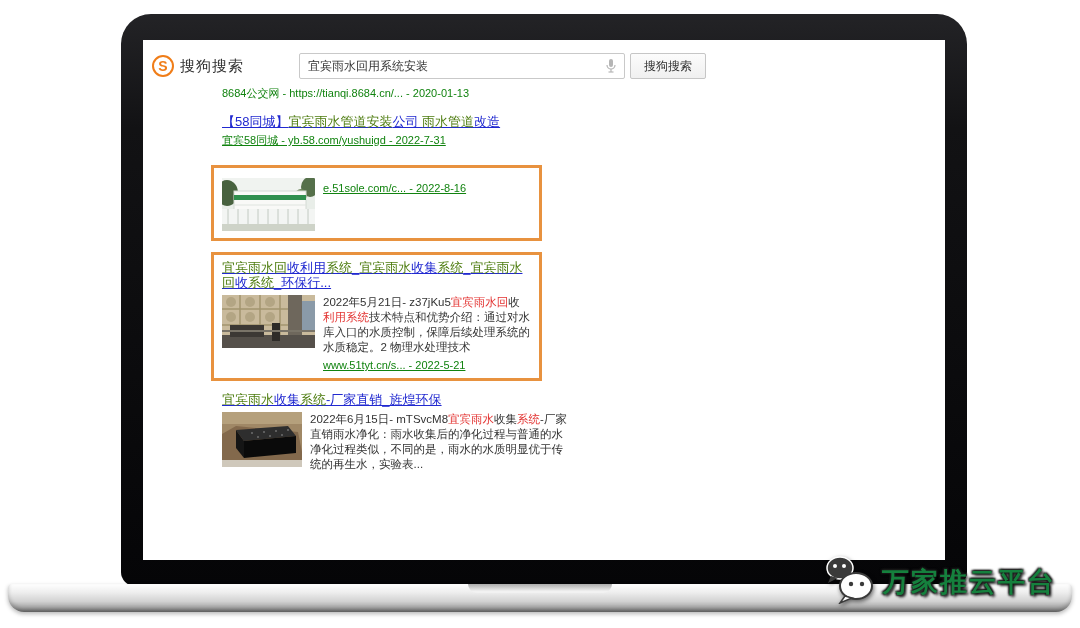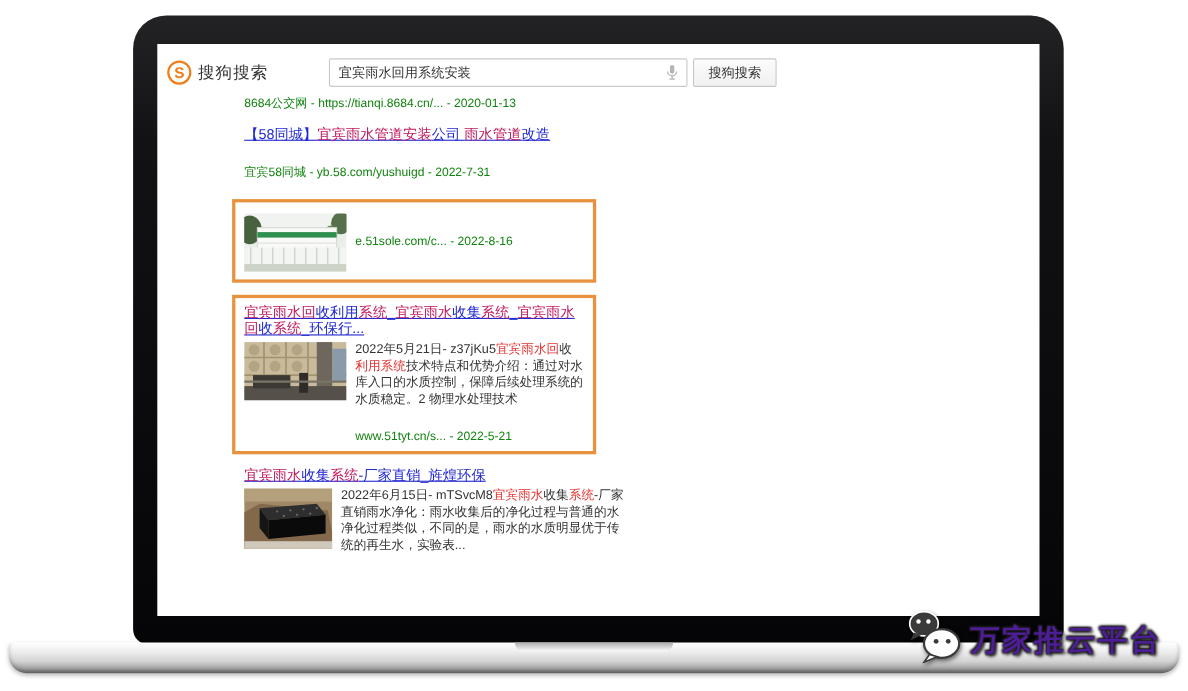--- a/index.html
+++ b/index.html
@@ -52,33 +52,33 @@
   
   .results { padding-left:79px; width:352px; }
   .partial-footer { font-size:11px; color:#11830f; margin:1px 0 13px; }
   .result { margin-bottom:17px; }
   .result.boxed {
     border:3px solid #e8923f; padding:5px 8px 7px; margin-left:-11px;
     width:331px; box-sizing:border-box; margin-bottom:11px;
   }
   .r-title { font-size:13px; line-height:15px; }
   .r-title a { color:#2129d0; text-decoration:underline; cursor:pointer; }
-  .r-title a .hl { color:#be185d; }
+  .r-title a .hl { color:#4d7c0f; }
   .r-body { display:flex; margin-top:5px; }
   .thumb { flex:0 0 auto; margin-right:8px; cursor:pointer; }
   .thumb svg { display:block; }
   .r-text { flex:1; min-width:0; }
   .desc { font-size:11.5px; color:#333; line-height:15px; }
   .desc .hl { color:#e33331; }
-  .r-footer { font-size:11px; color:#11830f; margin-top:20px; }
+  .r-footer { font-size:11px; color:#11830f; margin-top:4px;text-decoration:underline; }
   
   .watermark { position:absolute; right:24px; bottom:20px; display:flex; align-items:center; z-index:10; }
   .wm-icon { filter:drop-shadow(1px 2px 2px rgba(0,0,0,0.55)); margin-right:5px; }
   .wm-text {
-    font-size:27px; font-weight:bold; color:#4c1d95; letter-spacing:2px; white-space:nowrap;
+    font-size:27px; font-weight:bold; color:#15803d; letter-spacing:2px; white-space:nowrap;
     text-shadow:-1px -1px 2px #1a1a1a, 1px -1px 2px #1a1a1a, -1px 1px 2px #1a1a1a, 2px 2px 3px #000;
   }
 </style>
 </head>
 <body>
 
 <div class="screen">
   <div class="display">
 
     <div class="sg-header">

